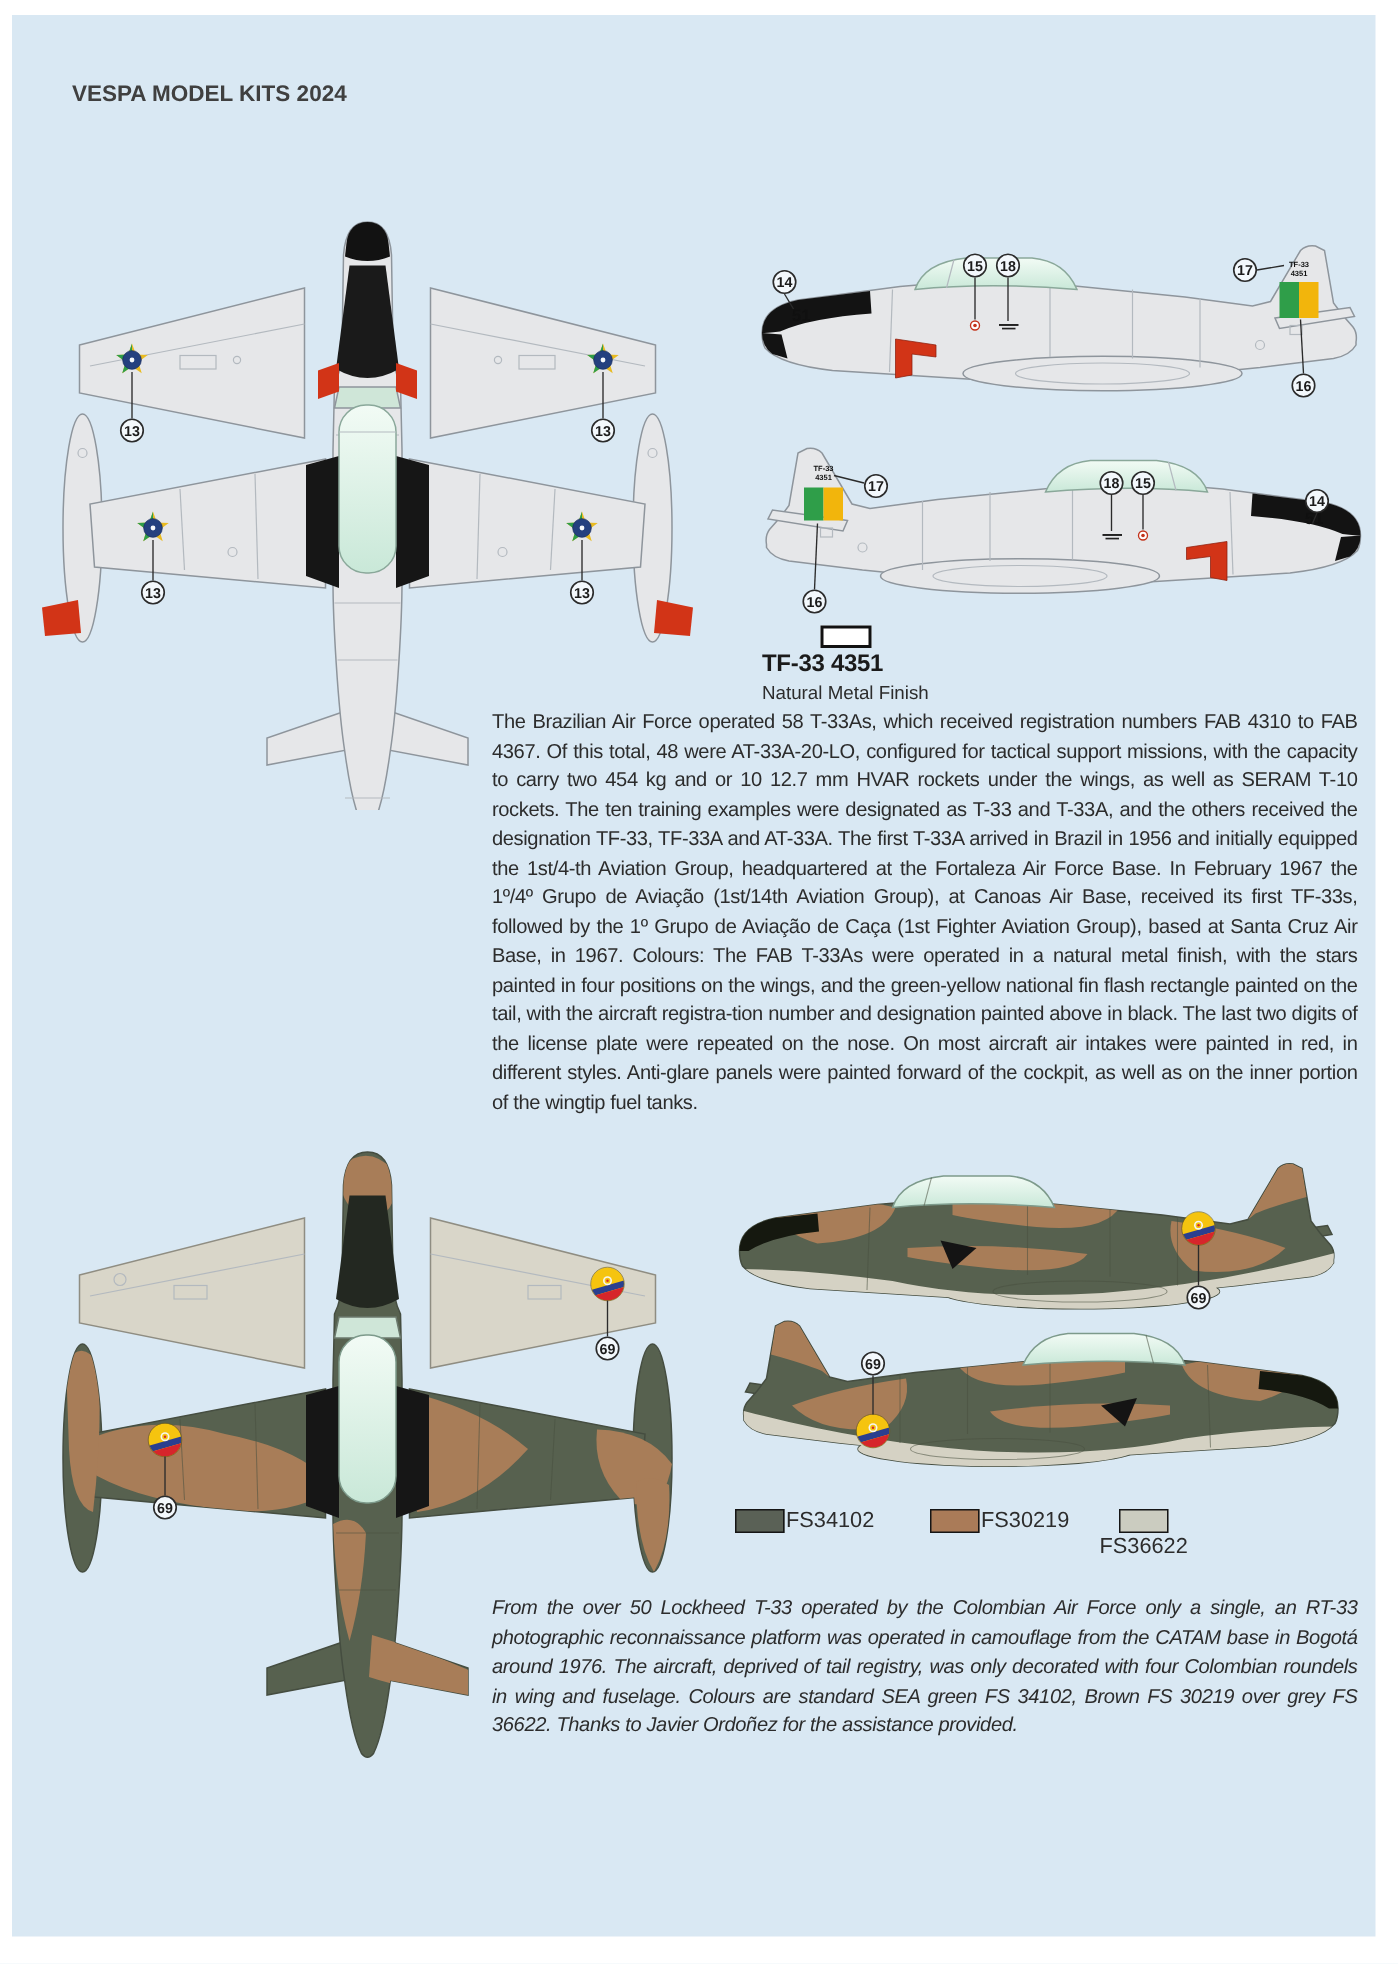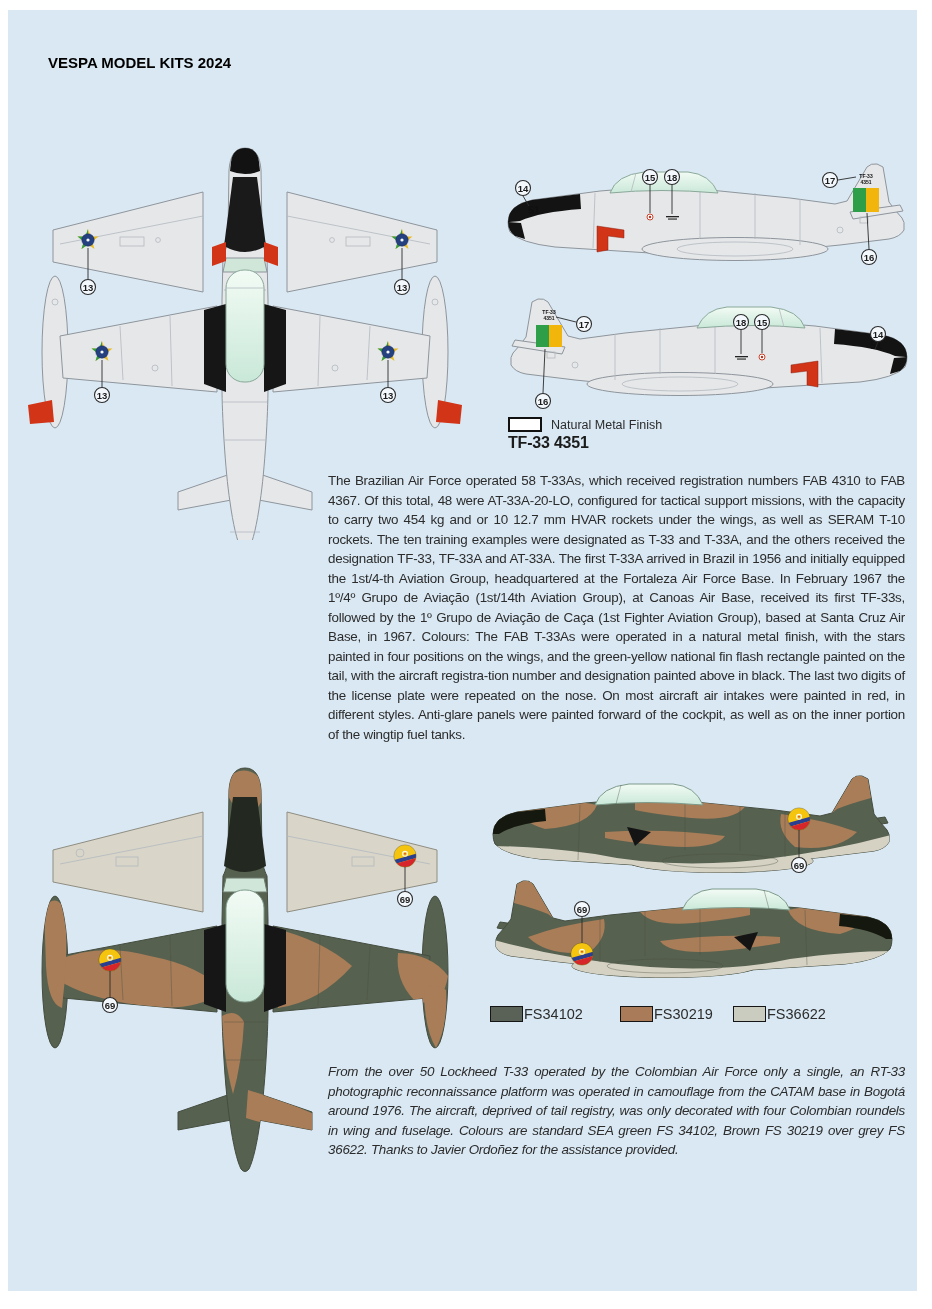--- a/index.html
+++ b/index.html
@@ -1,31 +1,31 @@
 <!DOCTYPE html>
 <html><head>
 <meta charset="utf-8">
 <style>
   html,body{margin:0;padding:0;background:#ffffff;width:932px;height:1309px;overflow:hidden;
     font-family:"Liberation Sans",sans-serif;}
   .sheet{position:absolute;left:8px;top:10px;width:909px;height:1281px;background:#d9e8f3;}
-  .hdr{position:absolute;top:44px;font:700 15px/18px "Liberation Sans",sans-serif;color:#000000;}
+  .hdr{position:absolute;top:44px;font:700 15px/18px "Liberation Sans",sans-serif;color:#404040;}
   .hdr-left{left:40px;width:230px;}
   .hdr-right{left:322px;width:582px;}
   .para{position:absolute;left:320px;width:577px;font:400 13.4px/19.5px "Liberation Sans",sans-serif;
     color:#2c2c2c;text-align:justify;letter-spacing:-0.25px;}
   .para1{top:461px;}
   .para2{top:1052px;font-style:italic;}
-  .legend{position:absolute;left:500px;top:407px;display:flex;align-items:center;gap:9px;}
+  .legend{position:absolute;left:500px;top:407px;display:flex;align-items:center;gap:23px;flex-direction:column;}
   .legend-swatch{width:30px;height:11px;background:#ffffff;border:2.4px solid #111;}
   .legend-label{font:400 12.5px "Liberation Sans",sans-serif;color:#2c2c2c;}
   .variant{position:absolute;left:500px;top:424px;font:800 16px "Liberation Sans",sans-serif;
     color:#1b1b1b;letter-spacing:-0.2px;}
   .fs{position:absolute;top:996px;display:flex;align-items:center;gap:1px;}
-  .fs1{left:482px;} .fs2{left:600px;padding-left:12px;} .fs3{left:725px;}
+  .fs1{left:482px;} .fs2{left:600px;padding-left:12px;} .fs3{left:725px;flex-direction:column;}
   .fs-swatch{width:31px;height:14px;border:1.7px solid #151515;}
   .fs-label{font:400 14.5px "Liberation Sans",sans-serif;color:#2c2c2c;}
   .art{position:absolute;}
   
   .m-fill{fill:#e6e7e9;stroke:#8e959c;stroke-width:1;}
   .c-fill{fill:#57614f;stroke:#454d40;stroke-width:1;}
   .g-fill{fill:#d9d6c9;stroke:#8f8d82;stroke-width:1;}
   .pl{stroke:#b3b9bf;stroke-width:0.8;fill:none;}
   .plc{stroke:#49503f;stroke-width:0.7;fill:none;opacity:.55;}
   .co{fill:#f3f8fc;stroke:#2b2b2b;stroke-width:1.1;}

